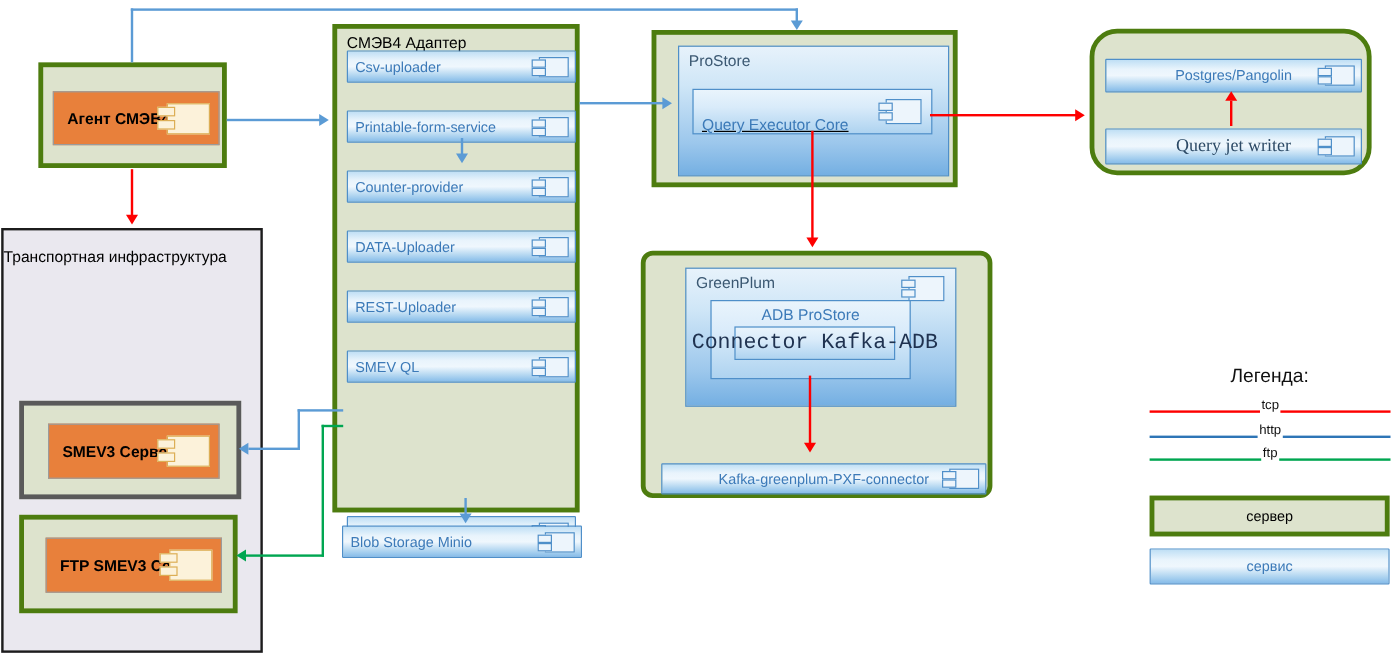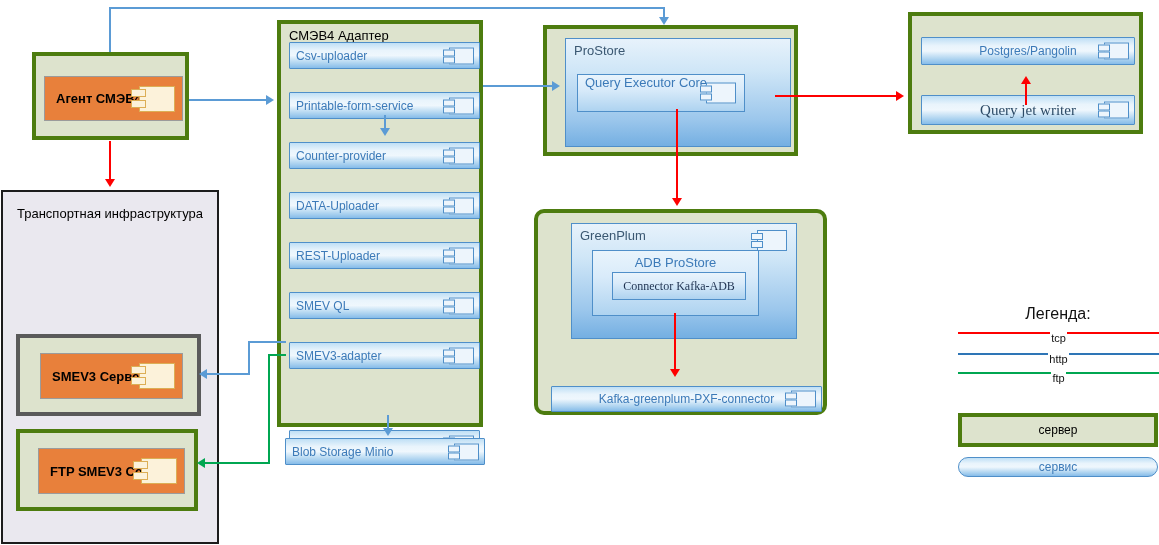--- a/index.html
+++ b/index.html
@@ -50,42 +50,42 @@
   .arw.http.l{border-top-color:transparent;border-bottom-color:transparent;}
   .arw.http.d{border-left-color:transparent;border-right-color:transparent;}
   .arw.tcp{border-top-color:#fe0000;border-bottom-color:#fe0000;border-left-color:#fe0000;border-right-color:#fe0000;}
   .arw.tcp.r{border-top-color:transparent;border-bottom-color:transparent;}
   .arw.tcp.d{border-left-color:transparent;border-right-color:transparent;}
   .arw.tcp.u{border-left-color:transparent;border-right-color:transparent;}
   .arw.ftp{border-right-color:#00a651;border-top-color:transparent;border-bottom-color:transparent;}
   
   .leg-title{position:absolute;left:958px;top:305px;width:200px;text-align:center;
              font-size:16px;color:#111;}
-  .leg-line{position:absolute;left:958px;width:201px;height:12px;display:flex;align-items:flex-start;}
+  .leg-line{position:absolute;left:958px;width:201px;height:12px;display:flex;align-items:flex-end;}
   .leg-line .seg{flex:1;height:2px;}
   .leg-line .tag{font-size:11px;color:#111;padding:0 1px;white-space:nowrap;}
   .serif{font-family:"Liberation Serif",serif;}
 </style>
 </head>
 <body>
 
 <div id="stage">
 
   <div class="srv" style="left:32px;top:52px;width:157px;height:88px;">
     <div class="onode" style="left:8px;top:20px;width:137px;height:45px;width:139px;">
       <span class="lbl">Агент СМЭВ4</span>
       <span class="cicon or">
           <i class="t1"></i>
           <i class="t2"></i>
         </span>
     </div>
   </div>
 
   <div class="transport" style="left:1px;top:190px;width:218px;height:354px;">
-    <div class="ktitle" style="left:0;top:14px;width:100%;text-align:center;">Транспортная инфраструктура</div>
+    <div class="ktitle" style="left:0;top:14px;width:100%;text-align:left;">Транспортная инфраструктура</div>
 
 
     <div class="srv gray-border" style="left:13px;top:142px;width:185px;height:82px;">
       <div class="onode" style="left:20px;top:15px;width:143px;height:46px;">
         <span class="lbl">SMEV3 Сервер</span>
         <span class="cicon or">
             <i class="t1"></i>
             <i class="t2"></i>
           </span>
       </div>
@@ -140,81 +140,74 @@
           <i class="t2"></i>
         </span>
     </div>
     <div class="blue-row" style="left:8px;top:268px;width:191px;height:27px;">
       <span class="lbl">SMEV QL</span>
       <span class="cicon sm">
           <i class="t1"></i>
           <i class="t2"></i>
         </span>
     </div>
-    <div class="blue-row" style="left:8px;top:318px;width:191px;height:27px;">
-      <span class="lbl">SMEV3-adapter</span>
-      <span class="cicon sm">
-          <i class="t1"></i>
-          <i class="t2"></i>
-        </span>
-    </div>
     <div class="blue-row" style="left:8px;top:368px;width:191px;height:27px;margin-top:38px;">
       <span class="lbl">Blob-adapter</span>
       <span class="cicon sm">
           <i class="t1"></i>
           <i class="t2"></i>
         </span>
     </div>
   </div>
 
   <div class="blue-row" style="left:285px;top:438px;width:200px;height:27px;">
     <span class="lbl">Blob Storage Minio</span>
     <span class="cicon sm">
         <i class="t1"></i>
         <i class="t2"></i>
       </span>
   </div>
 
   <div class="srv" style="left:543px;top:25px;width:255px;height:131px;">
     <div class="blue-big" style="left:18px;top:9px;width:226px;height:109px;">
       <div class="btitle">ProStore</div>
-      <div class="blue-mid" style="left:11px;top:35px;width:168px;height:38px;display:flex;align-items:flex-start;">
+      <div class="blue-mid" style="left:11px;top:35px;width:200px;height:38px;display:flex;align-items:flex-end;text-decoration:underline;">
         <span style="color:#3c7ab8;font-size:13px;padding-left:7px;white-space:nowrap;">Query Executor Core</span>
         <span class="cicon md" style="right:8px;top:50%;transform:translateY(-50%);">
             <i class="t1"></i>
             <i class="t2"></i>
           </span>
       </div>
     </div>
   </div>
 
   <div class="srv" style="left:534px;top:209px;width:293px;height:206px;border-radius:10px;">
     <div class="blue-big" style="left:33px;top:10px;width:226px;height:116px;">
       <div class="btitle">GreenPlum</div>
       <span class="cicon md" style="right:9px;top:6px;">
           <i class="t1"></i>
           <i class="t2"></i>
         </span>
       <div class="blue-mid" style="left:20px;top:26px;width:167px;height:66px;">
         <div style="text-align:center;color:#3c7ab8;font-size:13px;padding-top:4px;">ADB ProStore</div>
         <div class="blue-mid" style="left:19px;top:21px;width:134px;height:28px;display:flex;align-items:center;justify-content:center;">
-          <span class="serif" style="color:#1f3250;font-size:12px;white-space:nowrap;">Connector Kafka-ADB</span>
+          <span class="serif" style="color:#1f3250;font-size:18px;white-space:nowrap;font-family:Liberation Mono, monospace;">Connector Kafka-ADB</span>
         </div>
       </div>
     </div>
     <div class="blue-row" style="left:13px;top:173px;width:271px;height:26px;">
       <span class="lbl center">Kafka-greenplum-PXF-connector</span>
       <span class="cicon sm">
           <i class="t1"></i>
           <i class="t2"></i>
         </span>
     </div>
   </div>
 
-  <div class="srv" style="left:908px;top:12px;width:235px;height:122px;">
+  <div class="srv" style="left:908px;top:24px;width:235px;height:122px;border-radius:23px;">
     <div class="blue-row" style="left:9px;top:21px;width:214px;height:28px;">
       <span class="lbl center">Postgres/Pangolin</span>
       <span class="cicon sm">
           <i class="t1"></i>
           <i class="t2"></i>
         </span>
     </div>
     <div class="blue-row" style="left:9px;top:79px;width:214px;height:30px;">
       <span class="lbl center serif" style="font-size:15px;color:#2c4a66;">Query jet writer</span>
       <span class="cicon sm">
@@ -236,21 +229,21 @@
       <span class="seg" style="background:#2e75b6;"></span>
   </div>
   <div class="leg-line" style="top:372px;">
     <span class="seg c-ftp"></span>
       <span class="tag">ftp</span>
       <span class="seg c-ftp"></span>
   </div>
   <div class="srv" style="left:958px;top:413px;width:200px;height:34px;display:flex;align-items:center;justify-content:center;">
     <span style="font-size:12px;color:#000;">сервер</span>
   </div>
-  <div class="blue-row" style="left:958px;top:457px;width:200px;height:20px;border-radius:10px;">
+  <div class="blue-row" style="left:958px;top:457px;width:200px;height:30px;">
     <span class="lbl center">сервис</span>
   </div>
 
   <div class="ln c-http" style="left:109px;top:7px;width:2px;height:45px;"></div>
   <div class="ln c-http" style="left:109px;top:7px;width:556px;height:2px;"></div>
   <div class="ln c-http" style="left:663px;top:7px;width:2px;height:12px;"></div>
   <div class="arw d http" style="left:659px;top:17px;"></div>
 
   <div class="ln c-http" style="left:189px;top:99px;width:78px;height:2px;"></div>
   <div class="arw r http" style="left:266px;top:95px;"></div>

